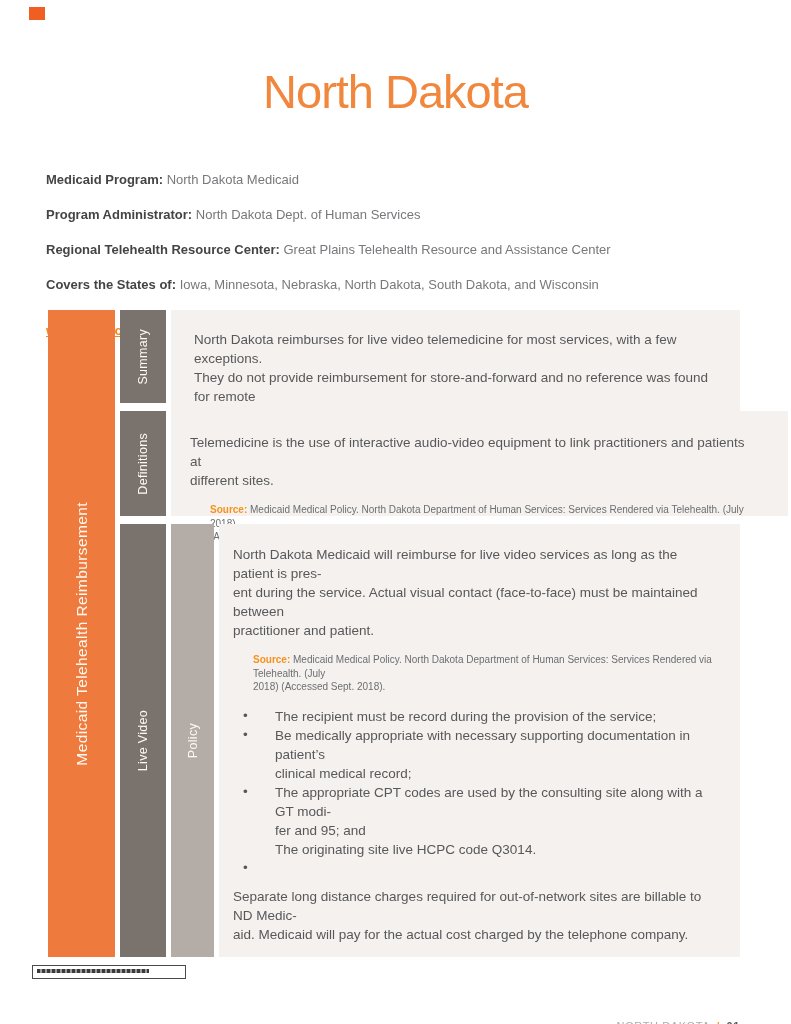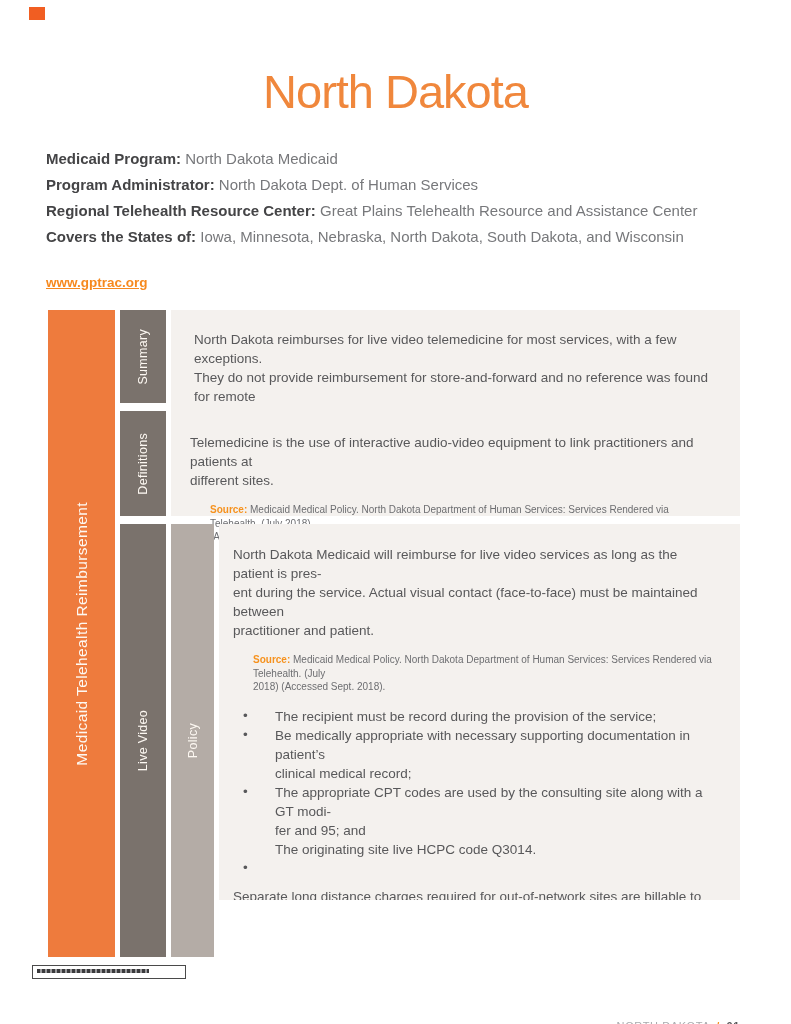--- a/index.html
+++ b/index.html
@@ -21,21 +21,21 @@
   
   .page-title {
     position: absolute; top: 64px; left: 0; width: 791px;
     text-align: center;
     font-size: 47px; font-weight: 400; letter-spacing: -1px;
     color: #f0873c;
   }
 
   
   .info-block { position: absolute; left: 46px; top: 152px; width: 700px; }
-  .info-line { font-size: 15px; line-height: 14px; margin-bottom: 12px; color: #77787b; }
+  .info-line { font-size: 13px; line-height: 14px; margin-bottom: 12px; color: #77787b; margin-top: 21px; }
   .info-line .lbl { font-weight: bold; color: #444446; }
   .site-link {
     display: inline-block; margin-top: 19px;
     font-size: 13.5px; font-weight: bold; color: #f6891e;
     text-decoration: underline; cursor: pointer;
   }
 
   
   .tbl { position: absolute; left: 0; top: 0; width: 791px; height: 1024px; }
   .orange-bar {
@@ -59,23 +59,23 @@
     position: absolute; left: 171px; top: 524px; width: 43px; height: 433px;
     background: #b4aca6;
     display: flex; align-items: center; justify-content: center;
   }
   .policy-col .vtext { font-size: 12.5px; letter-spacing: 0.3px; }
 
   .row-bg { position: absolute; background: #f4f1ee; }
   #row-summary-label   { top: 310px; height: 93px; }
   #row-summary-bg      { left: 171px; top: 310px; width: 569px; height: 113px; padding: 20px 30px 0 23px; }
   #row-definitions-label { top: 411px; height: 105px; }
-  #row-definitions-bg  { left: 171px; top: 411px; width: 569px; height: 105px; padding: 22px 30px 0 19px; }
+  #row-definitions-bg  { left: 171px; top: 411px; width: 617px; height: 105px; padding: 22px 30px 0 19px; }
   #row-livevideo-label { top: 524px; height: 433px; }
-  #row-livevideo-bg    { left: 219px; top: 524px; width: 521px; height: 376px; padding: 21px 28px 0 14px; overflow: hidden; }
+  #row-livevideo-bg    { left: 219px; top: 524px; width: 521px; height: 433px; padding: 21px 28px 0 14px; overflow: hidden; }
 
   .body-text { font-size: 13.5px; line-height: 19px; color: #58585a; }
   .src { margin: 13px 0 0 20px; font-size: 10px; line-height: 13.5px; color: #6d6e71; }
   .src .src-lbl { color: #f6921e; font-weight: bold; text-align: right; }
   .para { margin-top: 14px; }
   .bullets { margin-top: 13px; }
   .bullet { position: relative; padding-left: 42px; font-size: 13.5px; line-height: 19px; color: #58585a; }
   .bullet .marker { position: absolute; left: 10px; top: -1px; }
   .bullet.empty { height: 14px; }
 

